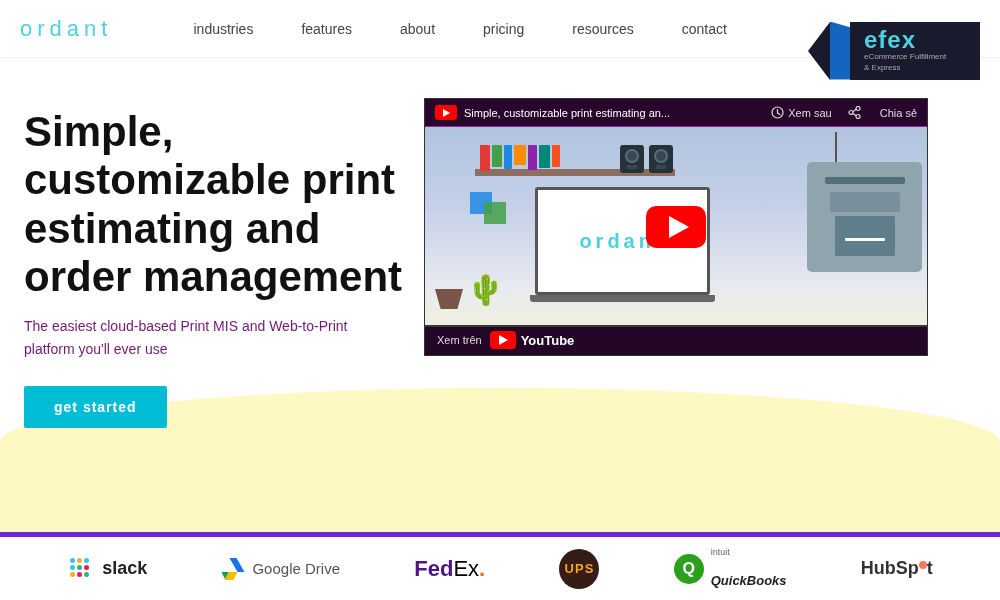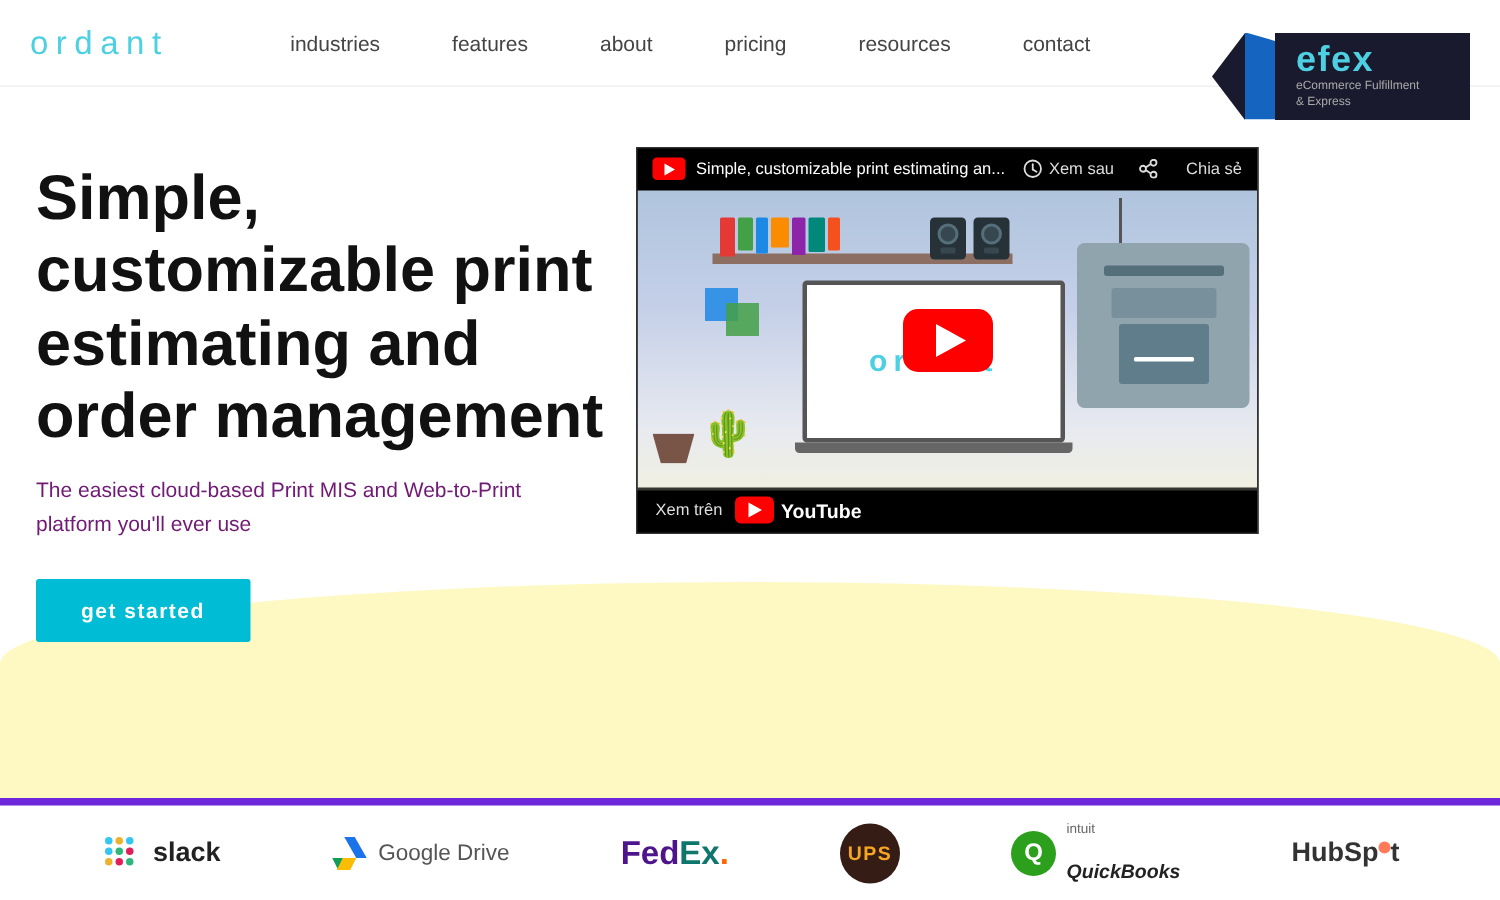--- a/index.html
+++ b/index.html
@@ -63,21 +63,21 @@
 
   <div style="position:relative;z-index:1;display:flex;padding:40px 24px 0 24px;gap:20px;">
 
     <div style="flex:0 0 380px;padding-top:10px;">
       <h1 style="font-size:42px;font-weight:700;color:#111;line-height:1.15;margin-bottom:14px;">Simple, customizable print estimating and order management</h1>
       <p style="font-size:14px;color:#701a75;line-height:1.6;margin-bottom:26px;max-width:340px;">The easiest cloud-based Print MIS and Web-to-Print platform you'll ever use</p>
       <button style="background:#00bcd4;color:#fff;border:none;padding:13px 30px;font-size:14px;font-weight:600;letter-spacing:1px;cursor:pointer;text-transform:lowercase;border-radius:2px;">get started</button>
     </div>
 
     <div style="flex:1;position:relative;">
-      <div style="width:415px;height:258px;background:#000000;position:relative;overflow:hidden;cursor:pointer;border:1px solid #333;">
+      <div style="width:504px;height:258px;background:#a21caf;position:relative;overflow:hidden;cursor:pointer;border:1px solid #333;">
 
         <div style="position:absolute;top:0;left:0;right:0;background:rgba(0,0,0,0.75);padding:6px 10px;display:flex;align-items:center;justify-content:space-between;z-index:4;">
           <div style="display:flex;align-items:center;gap:7px;">
 
             <div style="width:22px;height:15px;background:red;border-radius:3px;display:flex;align-items:center;justify-content:center;">
               <div style="width:0;height:0;border-top:4px solid transparent;border-bottom:4px solid transparent;border-left:7px solid #fff;margin-left:1px;"></div>
             </div>
             <span style="font-size:11px;color:#fff;">Simple, customizable print estimating an...</span>
           </div>
           <div style="display:flex;gap:16px;align-items:center;">
@@ -199,21 +199,21 @@
     <div style="display:flex;align-items:center;gap:7px;">
       <svg width="24" height="22" viewBox="0 0 24 22">
         <polygon points="8.5,0 15.5,0 23.5,14 16.5,14" fill="#1a73e8"></polygon>
         <polygon points="0.5,14 7.5,14 11.5,22 4.5,22" fill="#0f9d58"></polygon>
         <polygon points="7.5,14 16.5,14 12.5,22 3.5,22" fill="#fbbc04"></polygon>
       </svg>
       <span style="font-size:15px;font-weight:400;color:#555;">Google Drive</span>
     </div>
 
     <div>
-      <span style="font-size:22px;font-weight:900;color:#4e148c;">Fed</span><span style="font-size:22px;font-weight:700;color:#0f766e;">Ex</span><span style="font-size:22px;font-weight:900;color:#ff6600;">.</span>
+      <span style="font-size:22px;font-weight:900;color:#4e148c;">Fed</span><span style="font-size:22px;font-weight:400;color:#000000;">Ex</span><span style="font-size:22px;font-weight:900;color:#ff6600;">.</span>
     </div>
 
     <div>
       <div style="width:40px;height:40px;background:#351c15;border-radius:50%;display:flex;align-items:center;justify-content:center;">
         <span style="color:#f5a623;font-weight:900;font-size:13px;letter-spacing:1px;">UPS</span>
       </div>
     </div>
 
     <div style="display:flex;align-items:center;gap:7px;">
       <div style="width:30px;height:30px;background:#2ca01c;border-radius:50%;display:flex;align-items:center;justify-content:center;">

